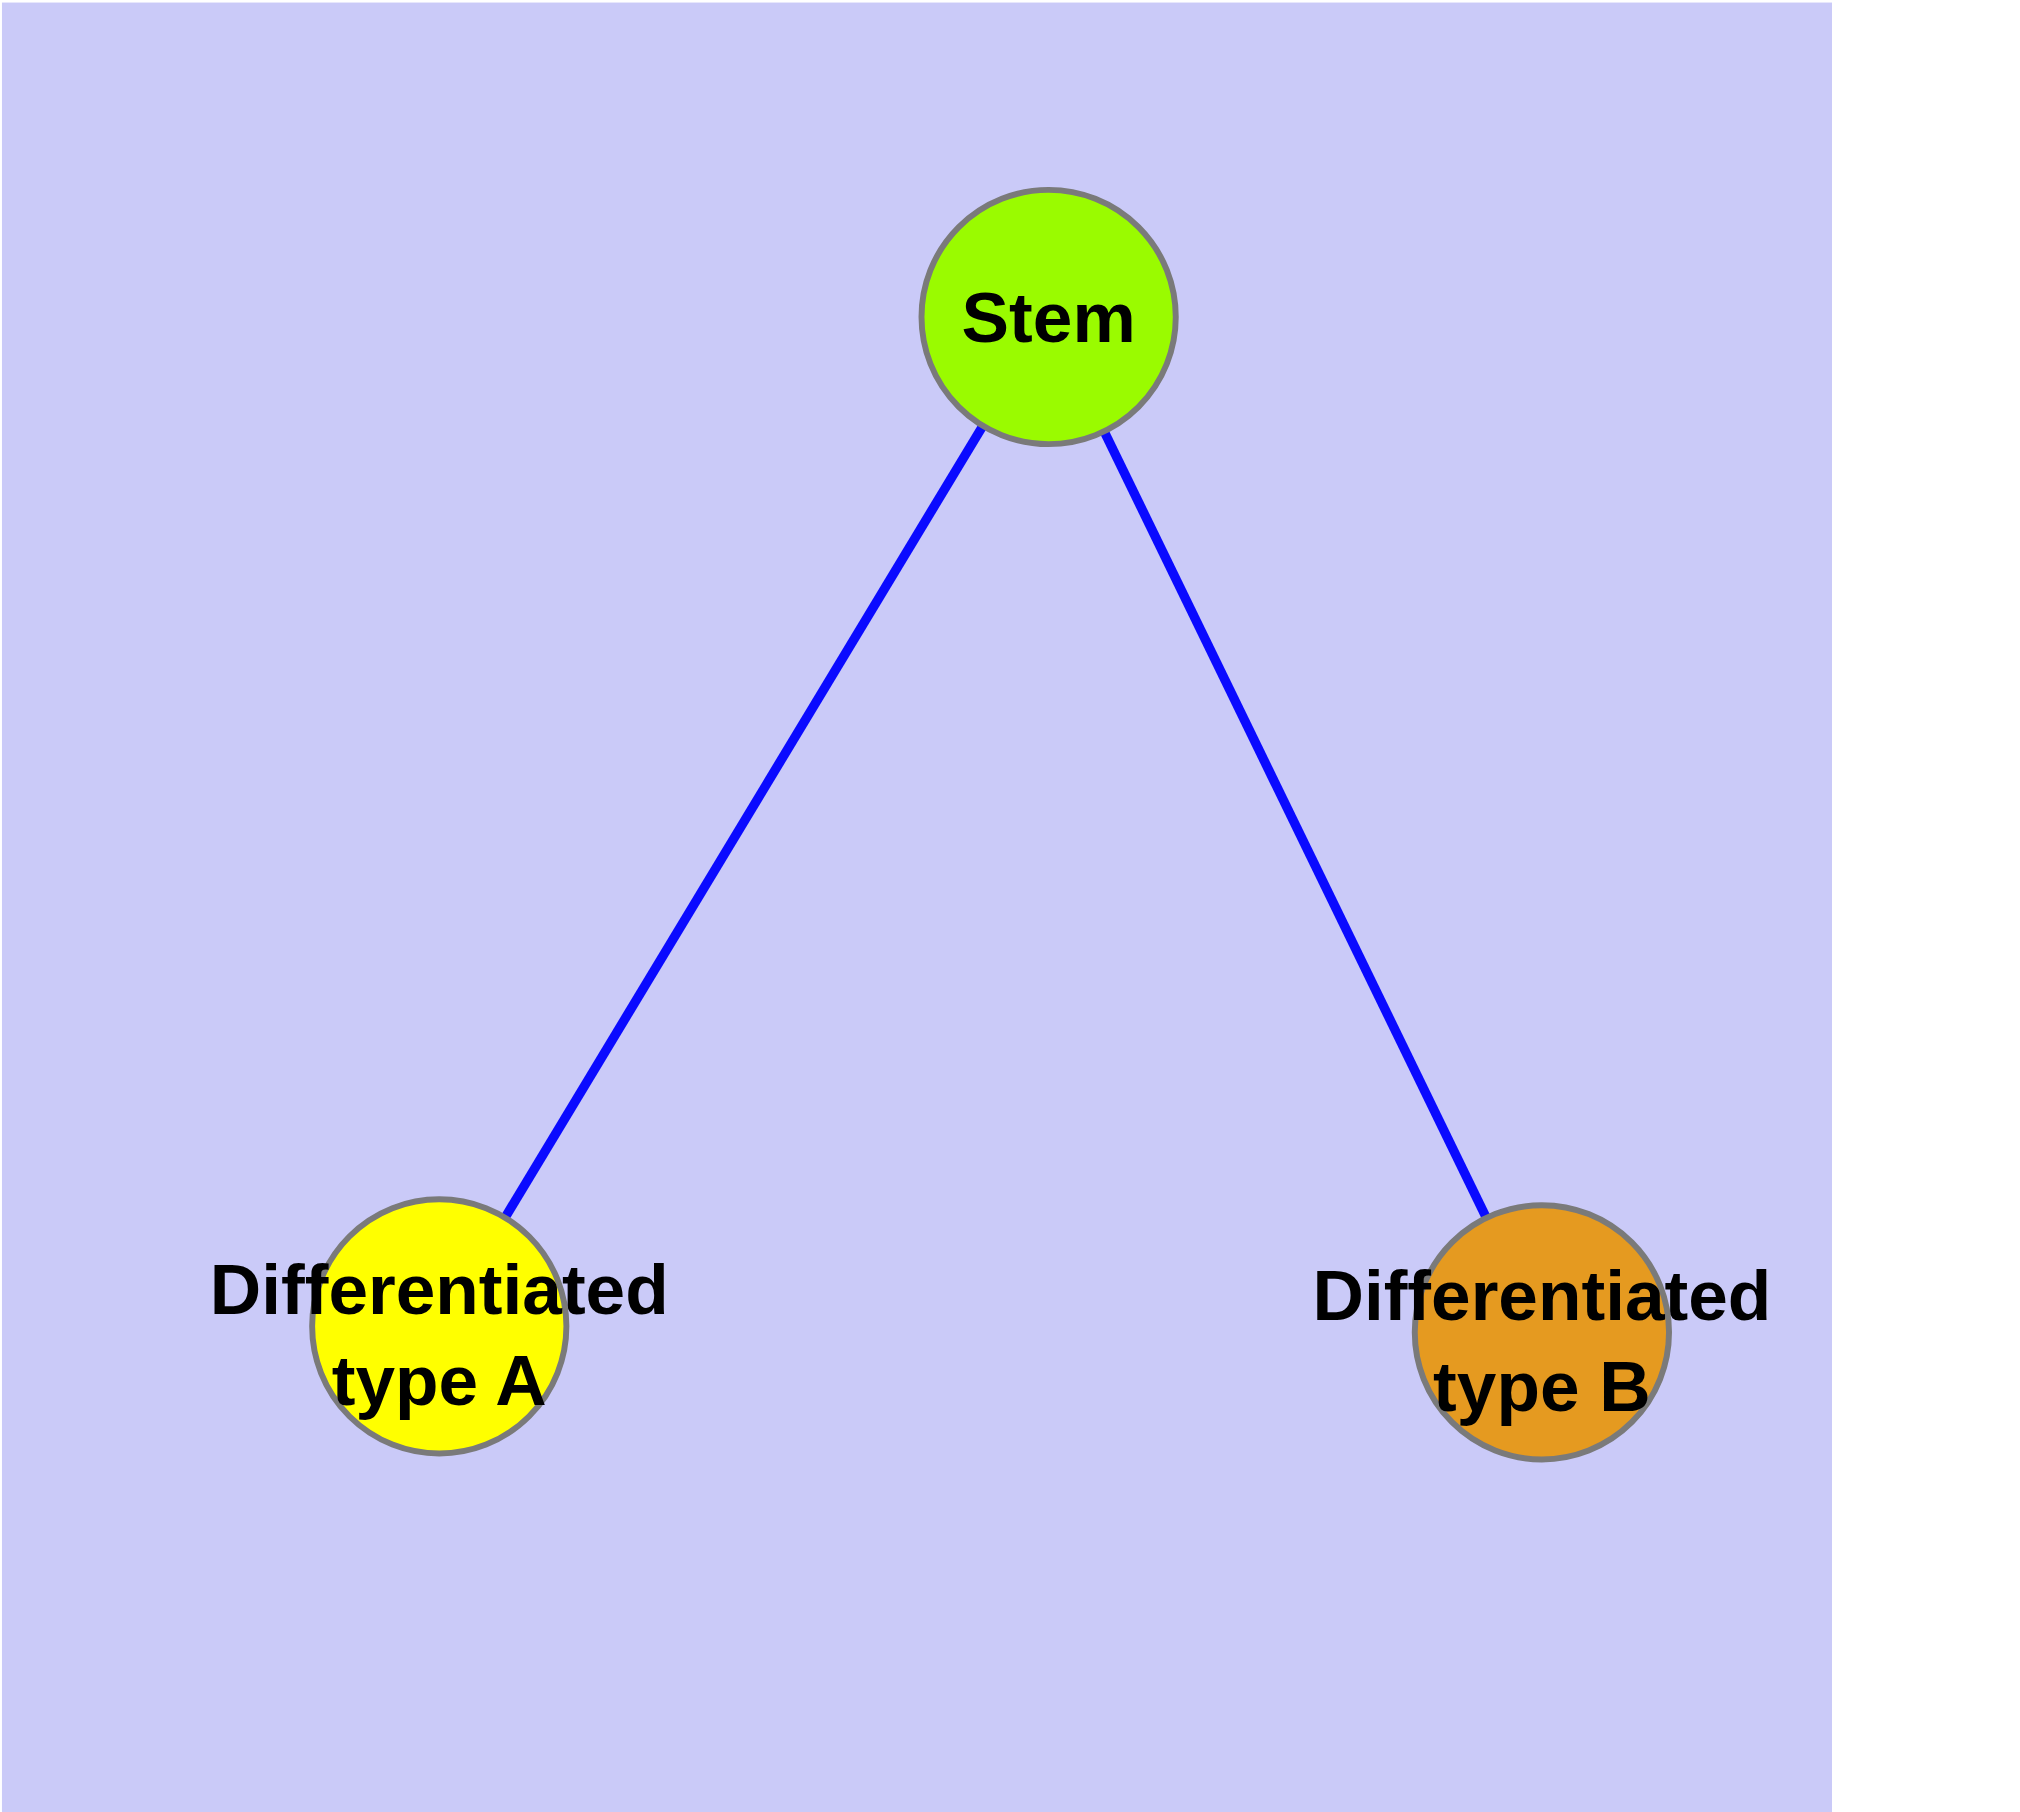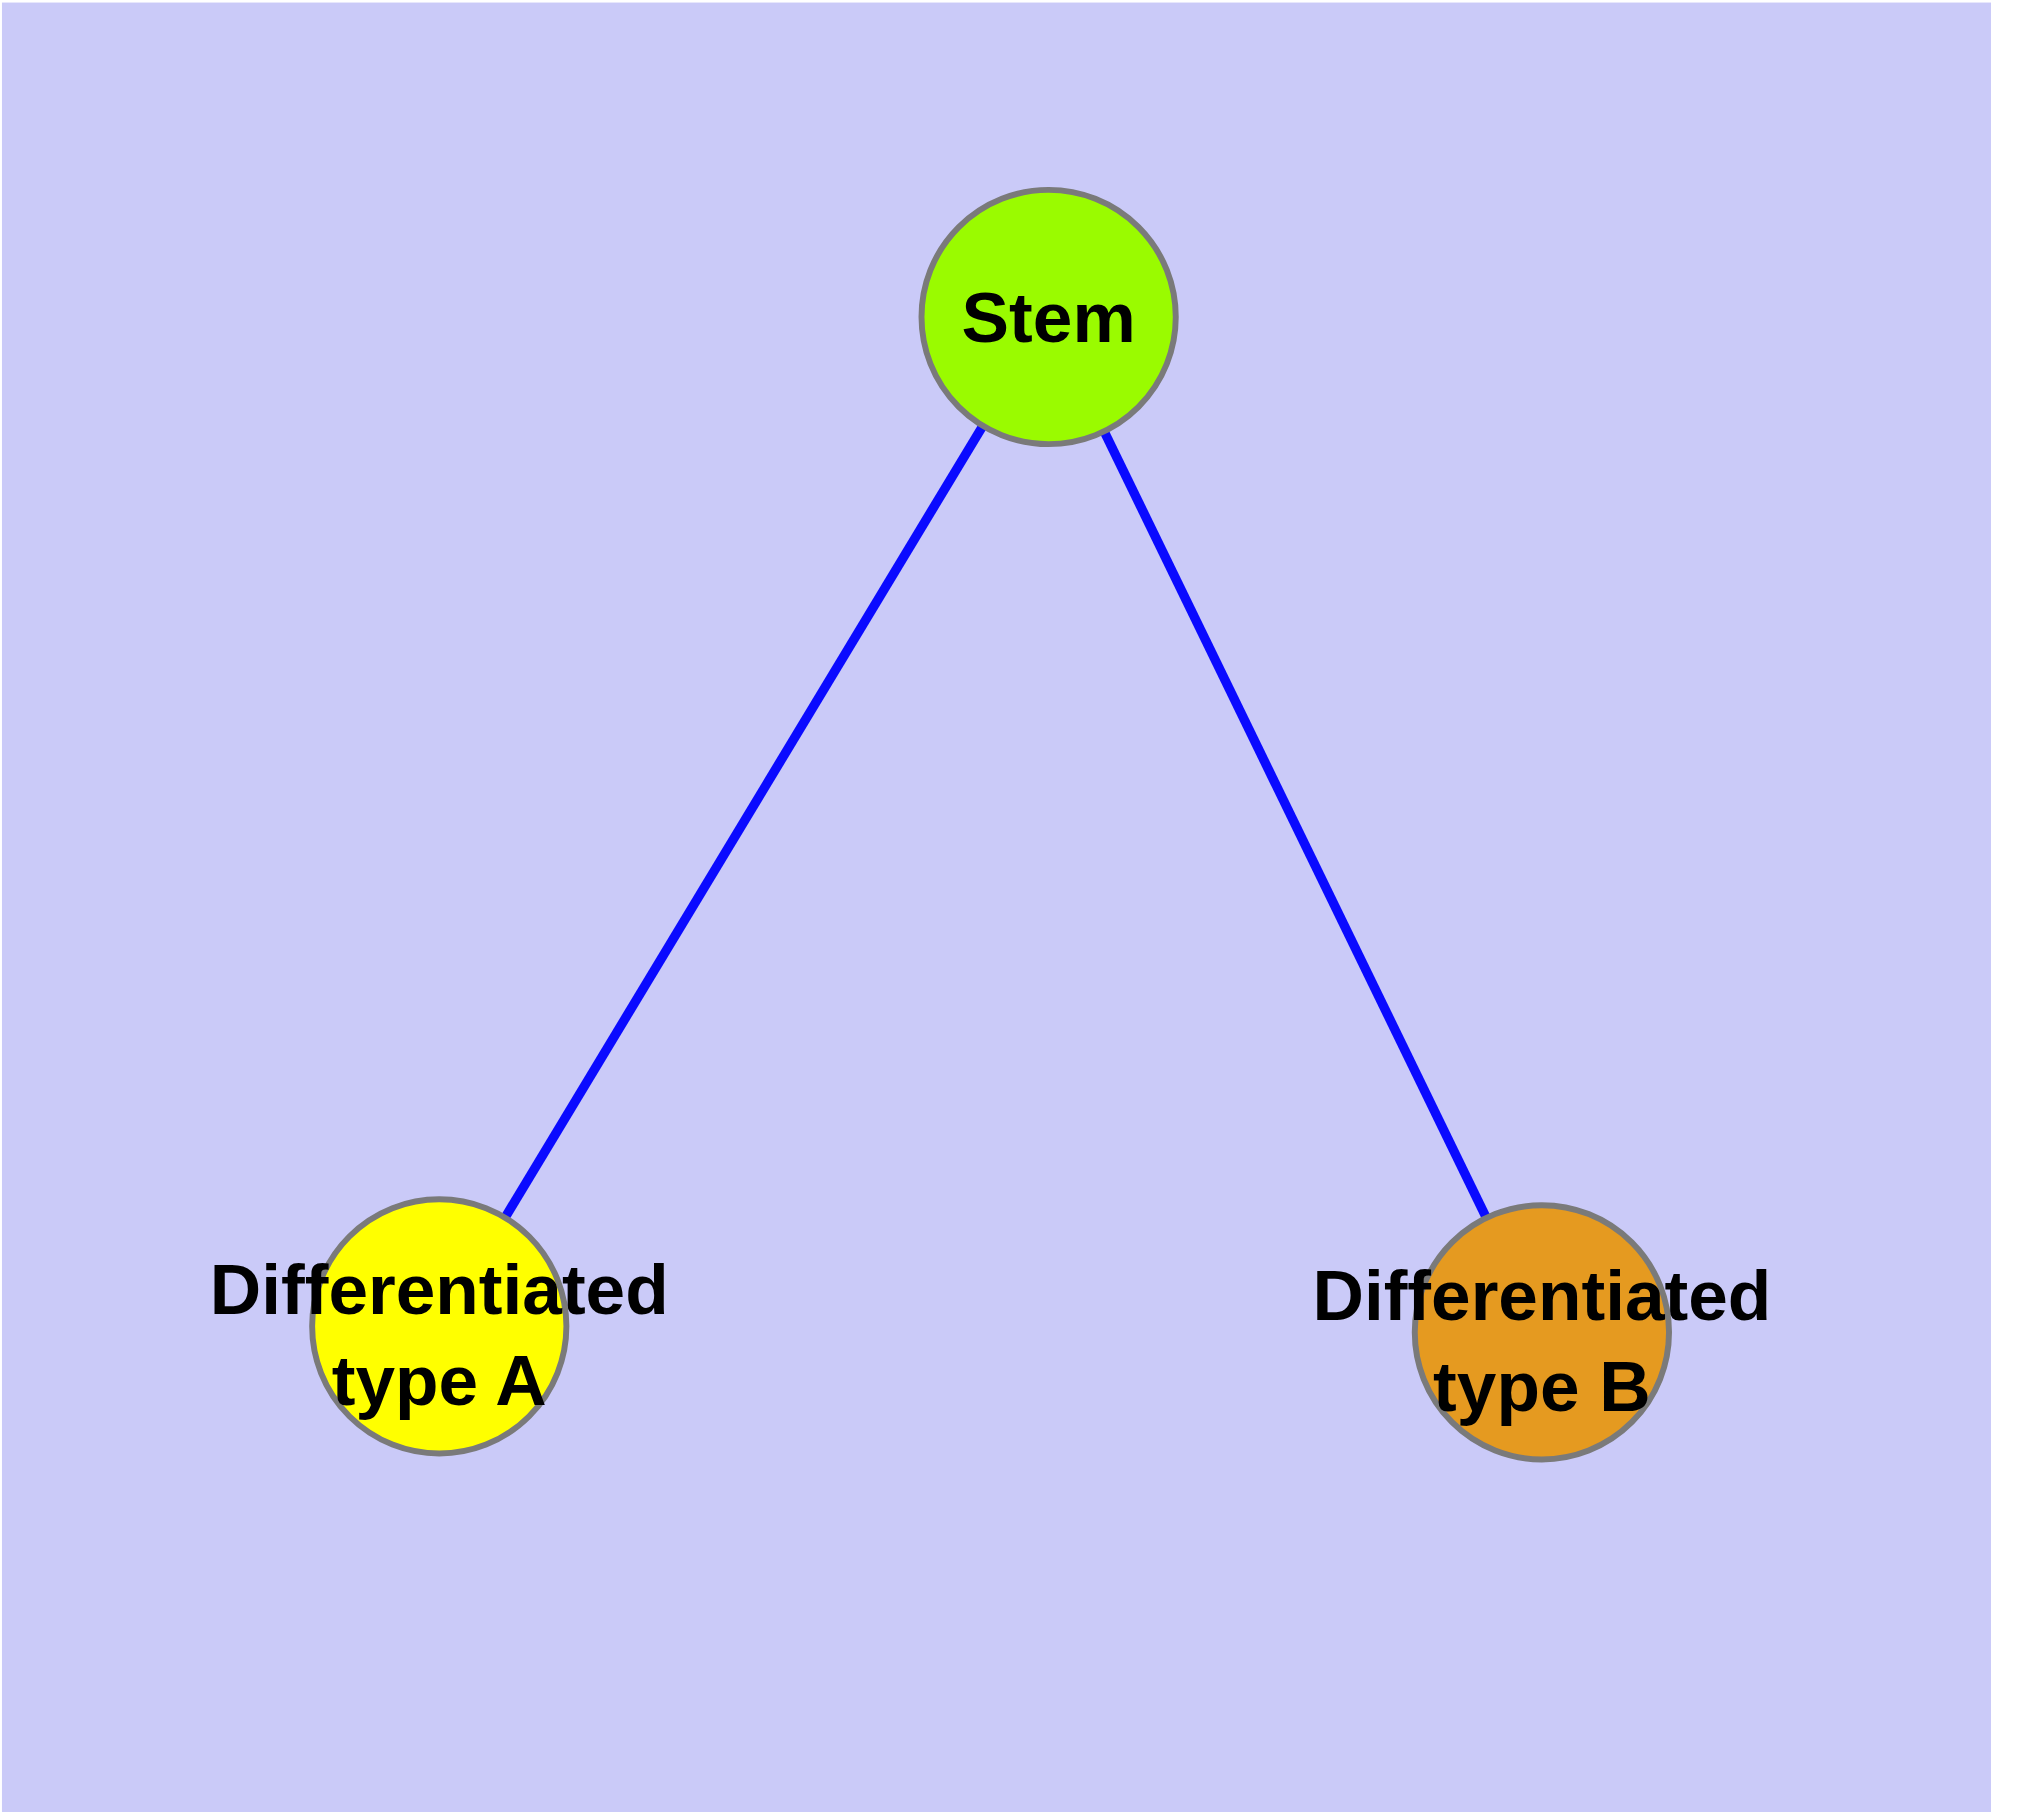--- a/index.html
+++ b/index.html
@@ -2,21 +2,21 @@
 <html style="font-size:13.6px"><head>
 <meta charset="utf-8">
 <style>
   html, body {
     margin: 0;
     padding: 0;
     background: #ffffff;
   }
   .stage {
     position: relative;
-    width: 1991px;
+    width: 1832px;
     height: 1812px;
     background: #ffffff;
     overflow: hidden;
     font-family: "Liberation Sans", sans-serif;
   }
   svg.diagram {
     position: absolute;
     top: 0;
     left: 0;
     width: 2021px;

